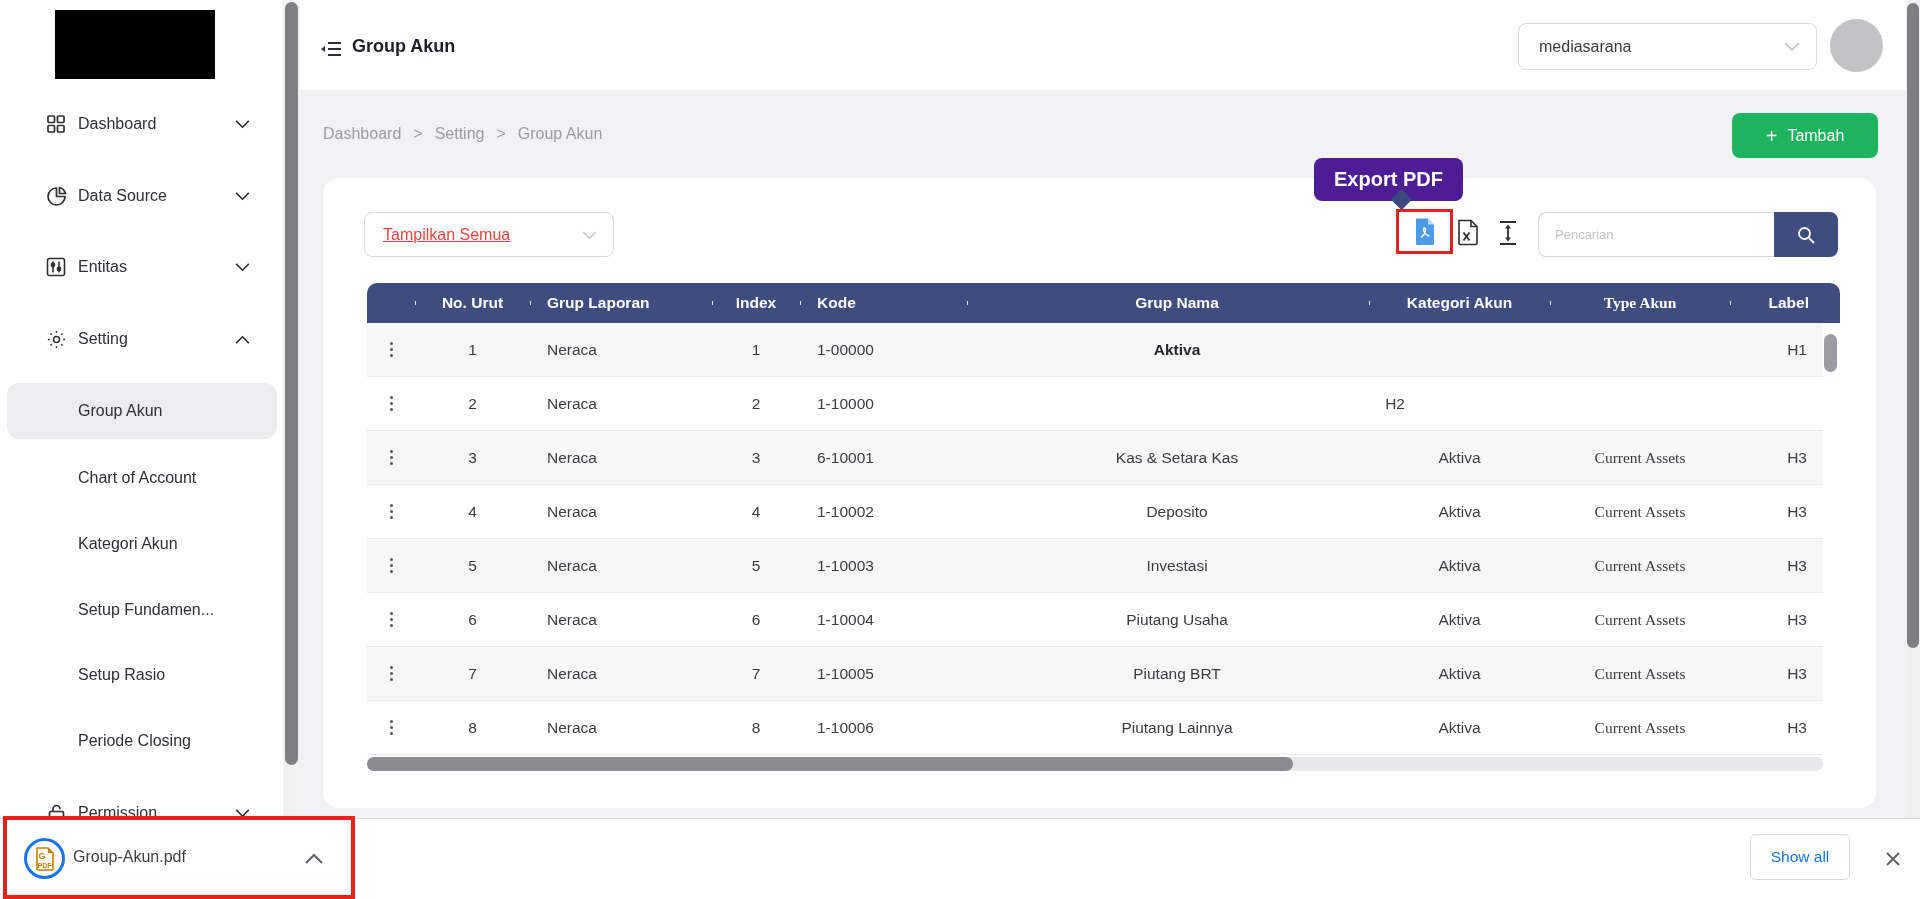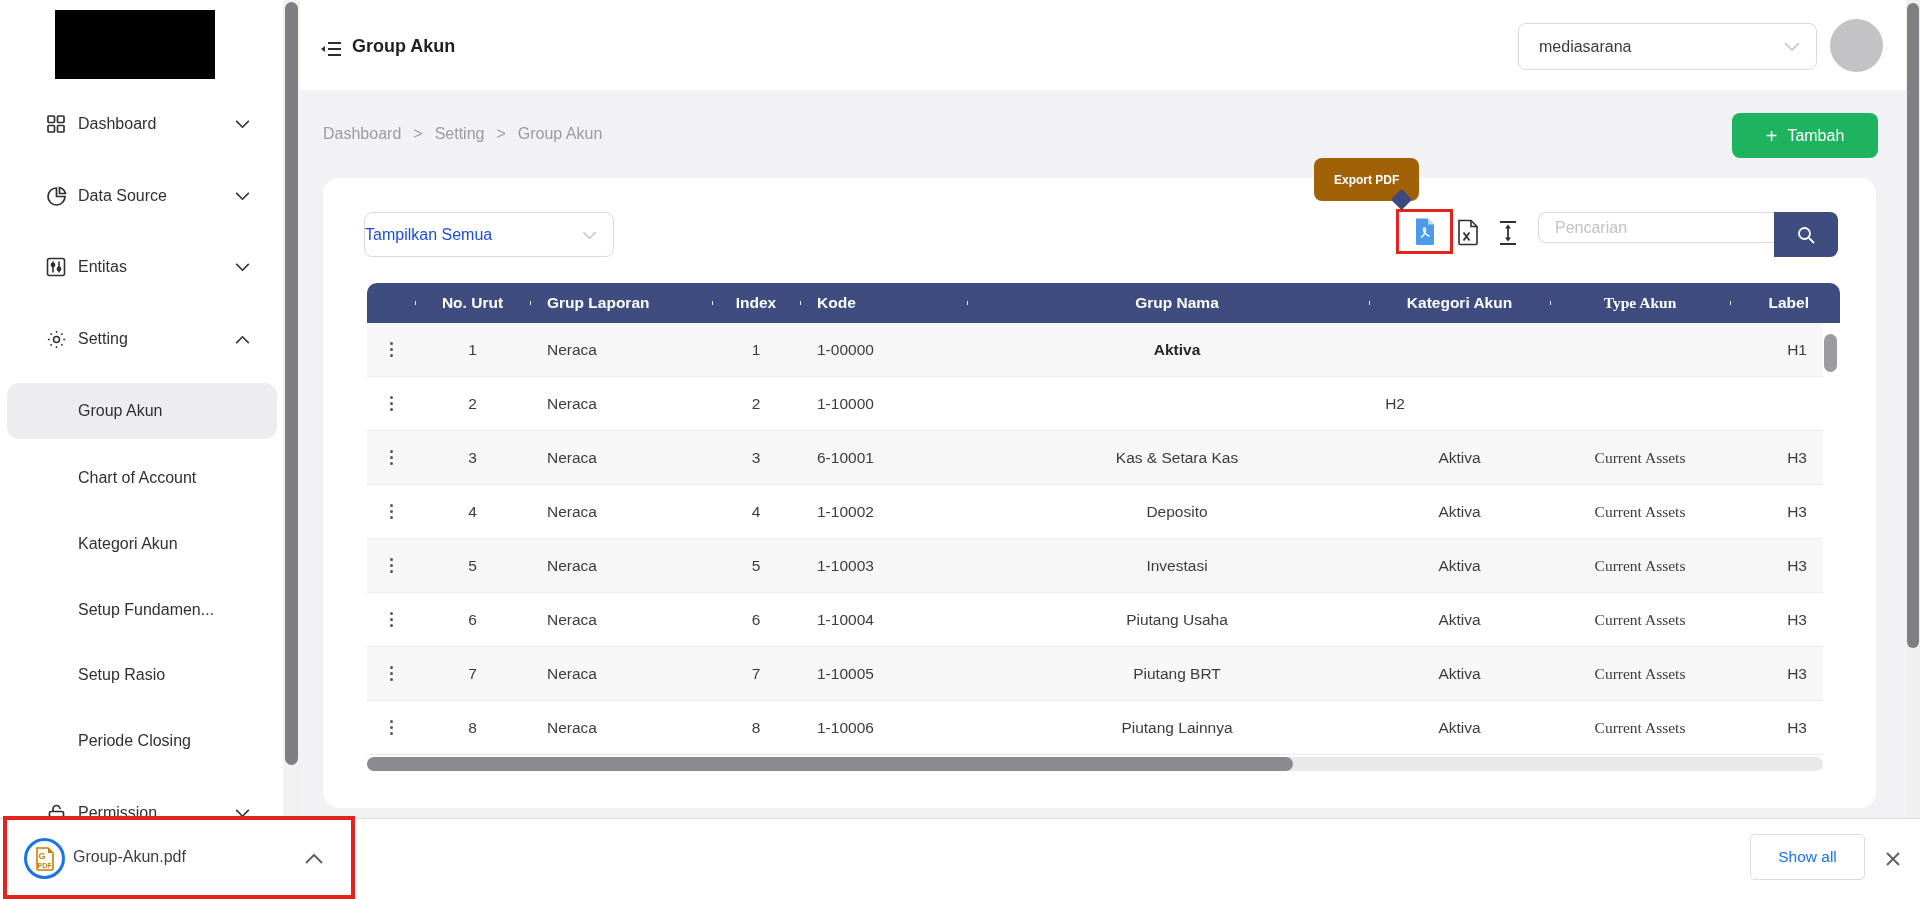--- a/index.html
+++ b/index.html
@@ -42,38 +42,38 @@
 
   #add-btn{position:absolute;left:1732px;top:113px;width:146px;height:45px;background:var(--green);
      border:none;border-radius:8px;color:#fff;font-size:16px;font-weight:500;display:flex;
      align-items:center;justify-content:center;gap:10px;cursor:pointer;font-family:inherit;}
   #add-btn .plus{font-size:20px;font-weight:400;line-height:1;}
 
   
   #card{position:absolute;left:323px;top:178px;width:1553px;height:630px;background:#fff;border-radius:16px;}
   #filter-select{position:absolute;left:41px;top:34px;width:250px;height:45px;border:1px solid #D9D9DE;
      border-radius:8px;display:flex;align-items:center;cursor:pointer;background:#fff;}
-  #filter-select .val{font-size:16px;color:#1d4ed8;}
+  #filter-select .val{margin-left:18px;font-size:16px;color:#ef4444;text-decoration:underline;}
   #filter-select .chev{position:absolute;right:16px;}
 
   .tool-ic{position:absolute;width:26px;height:30px;display:flex;align-items:center;justify-content:center;cursor:pointer;}
   #export-pdf-box{position:absolute;left:1073px;top:31px;width:57px;height:45px;border:3px solid var(--red);
      display:flex;align-items:center;justify-content:center;}
   #export-xls{left:1132px;top:39px;}
   #row-height{left:1172px;top:40px;}
 
-  #search-input{position:absolute;left:1215px;top:34px;width:236px;height:31px;border:1px solid #D9D9DE;
-     border-radius:8px 0 0 8px;border-right:none;padding:0 16px;font-size:16px;color:#3A3A41;
+  #search-input{position:absolute;left:1215px;top:34px;width:236px;height:45px;border:1px solid #D9D9DE;
+     border-radius:8px 0 0 8px;border-right:none;padding:0 16px;font-size:13px;color:#3A3A41;
      font-family:inherit;outline:none;background:#fff;}
   #search-input::placeholder{color:#C2C2C8;}
   #search-btn{position:absolute;left:1451px;top:34px;width:64px;height:45px;background:var(--indigo);
      border:none;border-radius:0 8px 8px 0;display:flex;align-items:center;justify-content:center;cursor:pointer;}
 
-  #tooltip{position:absolute;left:991px;top:-20px;height:43px;padding:0 20px;background:#a16207;
-     border-radius:8px;color:#fff;font-size:12px;font-weight:700;display:flex;align-items:center;z-index:5;}
+  #tooltip{position:absolute;left:991px;top:-20px;height:43px;padding:0 20px;background:#4c1d95;
+     border-radius:8px;color:#fff;font-size:20px;font-weight:700;display:flex;align-items:center;z-index:5;}
   #tooltip .ptr{position:absolute;left:80px;bottom:-6px;width:15px;height:15px;background:#3E4A7D;
      transform:rotate(45deg);border-radius:2px;}
 
   
   #table{position:absolute;left:44px;top:105px;width:1473px;}
   #thead{display:flex;align-items:center;height:40px;width:1473px;background:var(--indigo);
      border-radius:10px 10px 0 0;color:#fff;}
   .hc{position:relative;font-size:15.5px;font-weight:600;text-align:center;}
   .hc::before{content:'';position:absolute;left:0;top:7px;bottom:7px;width:1px;background:rgba(255,255,255,.9);}
   .hc.c0::before{display:none;}
@@ -105,21 +105,21 @@
 
   
   #shelf{position:absolute;left:0;top:818px;width:1920px;height:81px;background:#fff;
      border-top:1px solid #DCDCDE;z-index:6;}
   #dl-annotation{position:absolute;left:3px;top:-3px;width:352px;height:83px;border:4px solid var(--red);}
   #dl-chip{position:absolute;left:0;top:0;width:352px;height:80px;display:flex;align-items:center;cursor:pointer;}
   #dl-icon{position:absolute;left:24px;top:19px;width:41px;height:41px;border-radius:50%;
      border:3.5px solid var(--blue);background:#fff;display:flex;align-items:center;justify-content:center;}
   #dl-name{position:absolute;left:73px;top:29px;font-size:16px;color:#3D4043;}
   #dl-chev{position:absolute;left:305px;top:31px;}
-  #show-all{position:absolute;left:1750px;top:15px;width:115px;height:46px;background:#fff;
+  #show-all{position:absolute;left:1750px;top:15px;width:100px;height:46px;background:#fff;
      border:1px solid #DADCE0;border-radius:5px;color:var(--blue);font-size:15.5px;font-weight:500;
      cursor:pointer;font-family:inherit;}
   #shelf-close{position:absolute;left:1882px;top:29px;width:22px;height:22px;display:flex;
      align-items:center;justify-content:center;cursor:pointer;}
 </style>
 </head>
 <body>
 
 <div id="sidebar">
   <div id="logo"></div>

